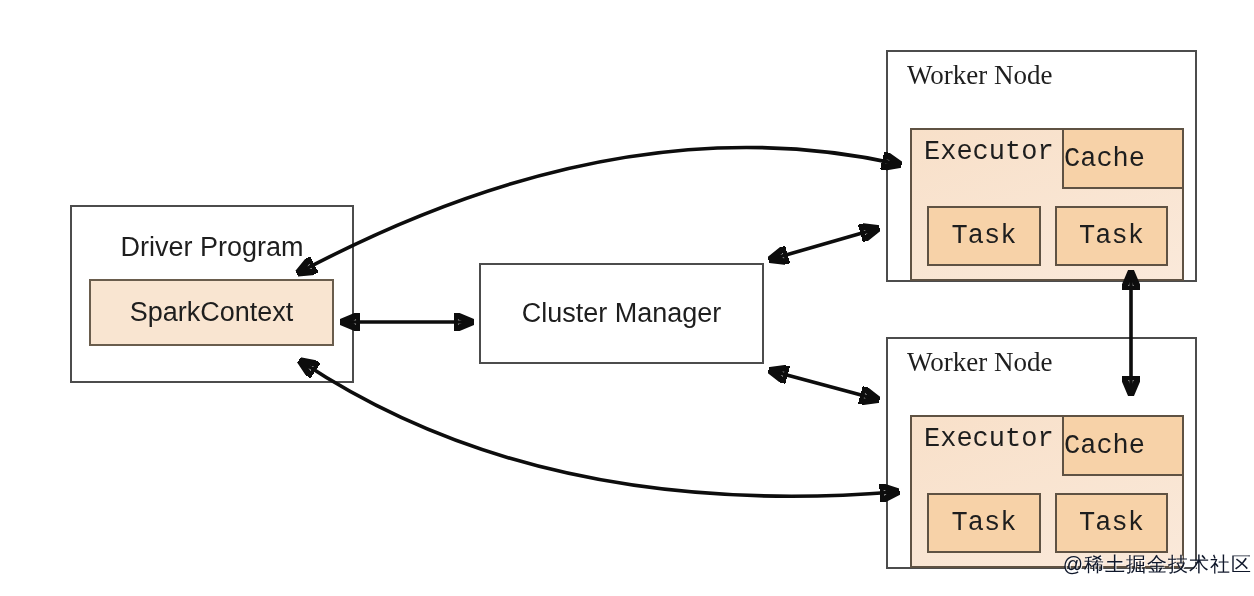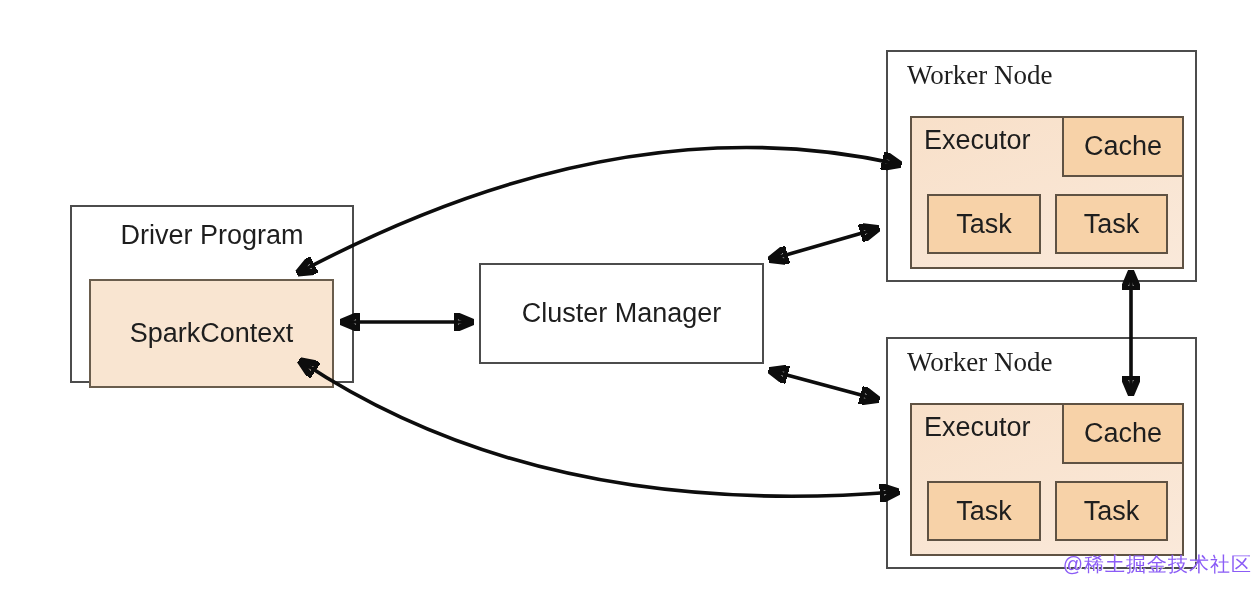--- a/index.html
+++ b/index.html
@@ -21,56 +21,57 @@
     border: 2px solid #4c4c4c;
   }
   .label {
     font-size: 27px;
     color: #1e1e1e;
     white-space: nowrap;
   }
 
   
   .driver-box   { left: 70px; top: 205px; width: 284px; height: 178px; text-align: center; }
-  .driver-title { padding-top: 13px; }
+  .driver-title { padding-top: 25px; }
   .spark-box {
     position: absolute;
-    left: 89px; top: 279px; width: 245px; height: 109px;
+    left: 89px; top: 279px; width: 245px; height: 67px;
     background: #f9e5d1;
     border: 2px solid #6a5d4d;
     display: flex; align-items: center; justify-content: center;
   }
 
   
   .cluster-box {
     left: 479px; top: 263px; width: 285px; height: 101px;
     display: flex; align-items: center; justify-content: center;
   }
 
   
   .worker { width: 311px; height: 232px; }
   .worker-top    { left: 886px; top: 50px;  }
   .worker-bottom { left: 886px; top: 337px; }
   .worker-title  { padding: 8px 0 0 19px; font-family: Liberation Serif, serif; }
 
   .executor {
     position: absolute;
-    left: 22px; top: 64px; width: 274px; height: 153px;
+    left: 22px; top: 76px; width: 274px; height: 153px;
     background: linear-gradient(160deg, #f8e0c9 0%, #fae9da 100%);
     border: 2px solid #5f5243;
+    font-family: Liberation Mono, monospace;
   }
   .executor-label {
     position: absolute; left: 12px; top: 7px;
   }
   .cache {
     position: absolute;
     right: -2px; top: -2px; width: 122px; height: 61px;
     background: #f7d2a8;
     border: 2px solid #5f5243;
-    display: flex; align-items: center; justify-content: center;
+    display: flex; align-items: center; 
   }
   .task {
     position: absolute;
     top: 76px; height: 60px;
     background: #f7d2a8;
     border: 2px solid #5f5243;
     display: flex; align-items: center; justify-content: center;
   }
   .task-1 { left: 15px;  width: 114px; }
   .task-2 { left: 143px; width: 113px; }
@@ -86,21 +87,21 @@
     stroke: #0d0d0d;
     stroke-width: 3.6;
   }
 
   
   .watermark {
     position: absolute;
     right: 2px; top: 551px;
     font-size: 20px;
     letter-spacing: 1px;
-    color: #8b5cf6;
+    color: #0f172a;
     text-shadow: 1px 1px 0 rgba(255,255,255,0.9);
   }
 </style>
 </head>
 <body>
 
 <div class="stage">
 
   <div class="box driver-box">
     <div class="label driver-title">Driver Program</div>

